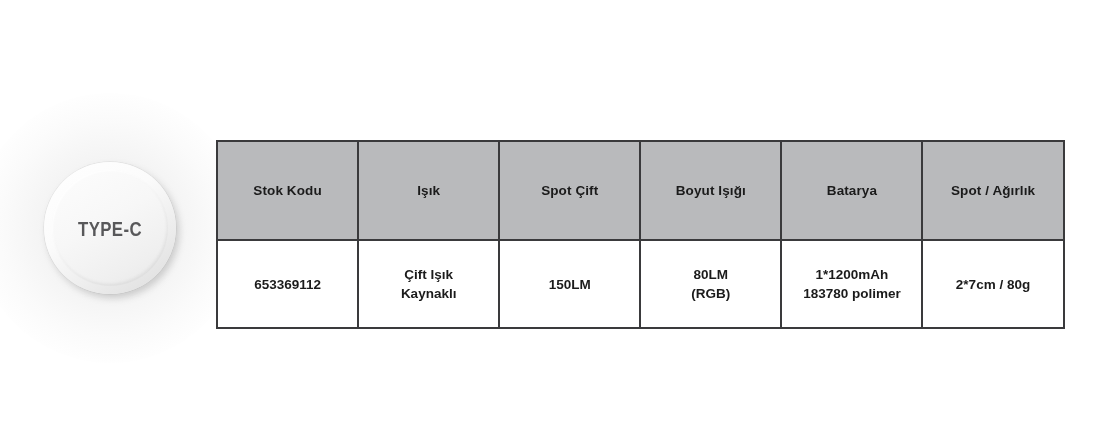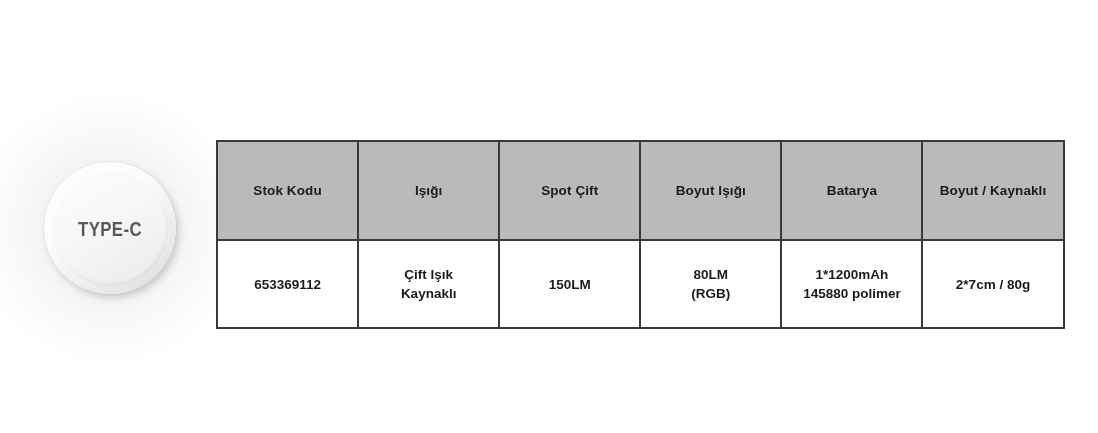--- a/index.html
+++ b/index.html
@@ -123,43 +123,43 @@
     <div id="badge-inner">
       <span id="badge-label">TYPE-C</span>
     </div>
   </div>
 </div>
 
 <table id="spec-table">
   <tbody>
     <tr class="header-row">
       <td>Stok Kodu</td>
-      <td>Işığı</td>
+      <td>Işık</td>
       <td>Spot Çift</td>
       <td>Boyut Işığı</td>
       <td>Batarya</td>
-      <td>Boyut / Kaynaklı</td>
+      <td>Spot / Ağırlık</td>
     </tr>
     <tr class="body-row">
       <td>
         <span class="cell-line">653369112</span>
       </td>
       <td>
         <span class="cell-line">Çift Işık</span>
         <span class="cell-line">Kaynaklı</span>
       </td>
       <td>
         <span class="cell-line">150LM</span>
       </td>
       <td>
         <span class="cell-line">80LM</span>
         <span class="cell-line">(RGB)</span>
       </td>
       <td>
         <span class="cell-line">1*1200mAh</span>
-        <span class="cell-line">145880 polimer</span>
+        <span class="cell-line">183780 polimer</span>
       </td>
       <td>
         <span class="cell-line">2*7cm / 80g</span>
       </td>
     </tr>
   </tbody>
 </table>
 
 </body></html>

